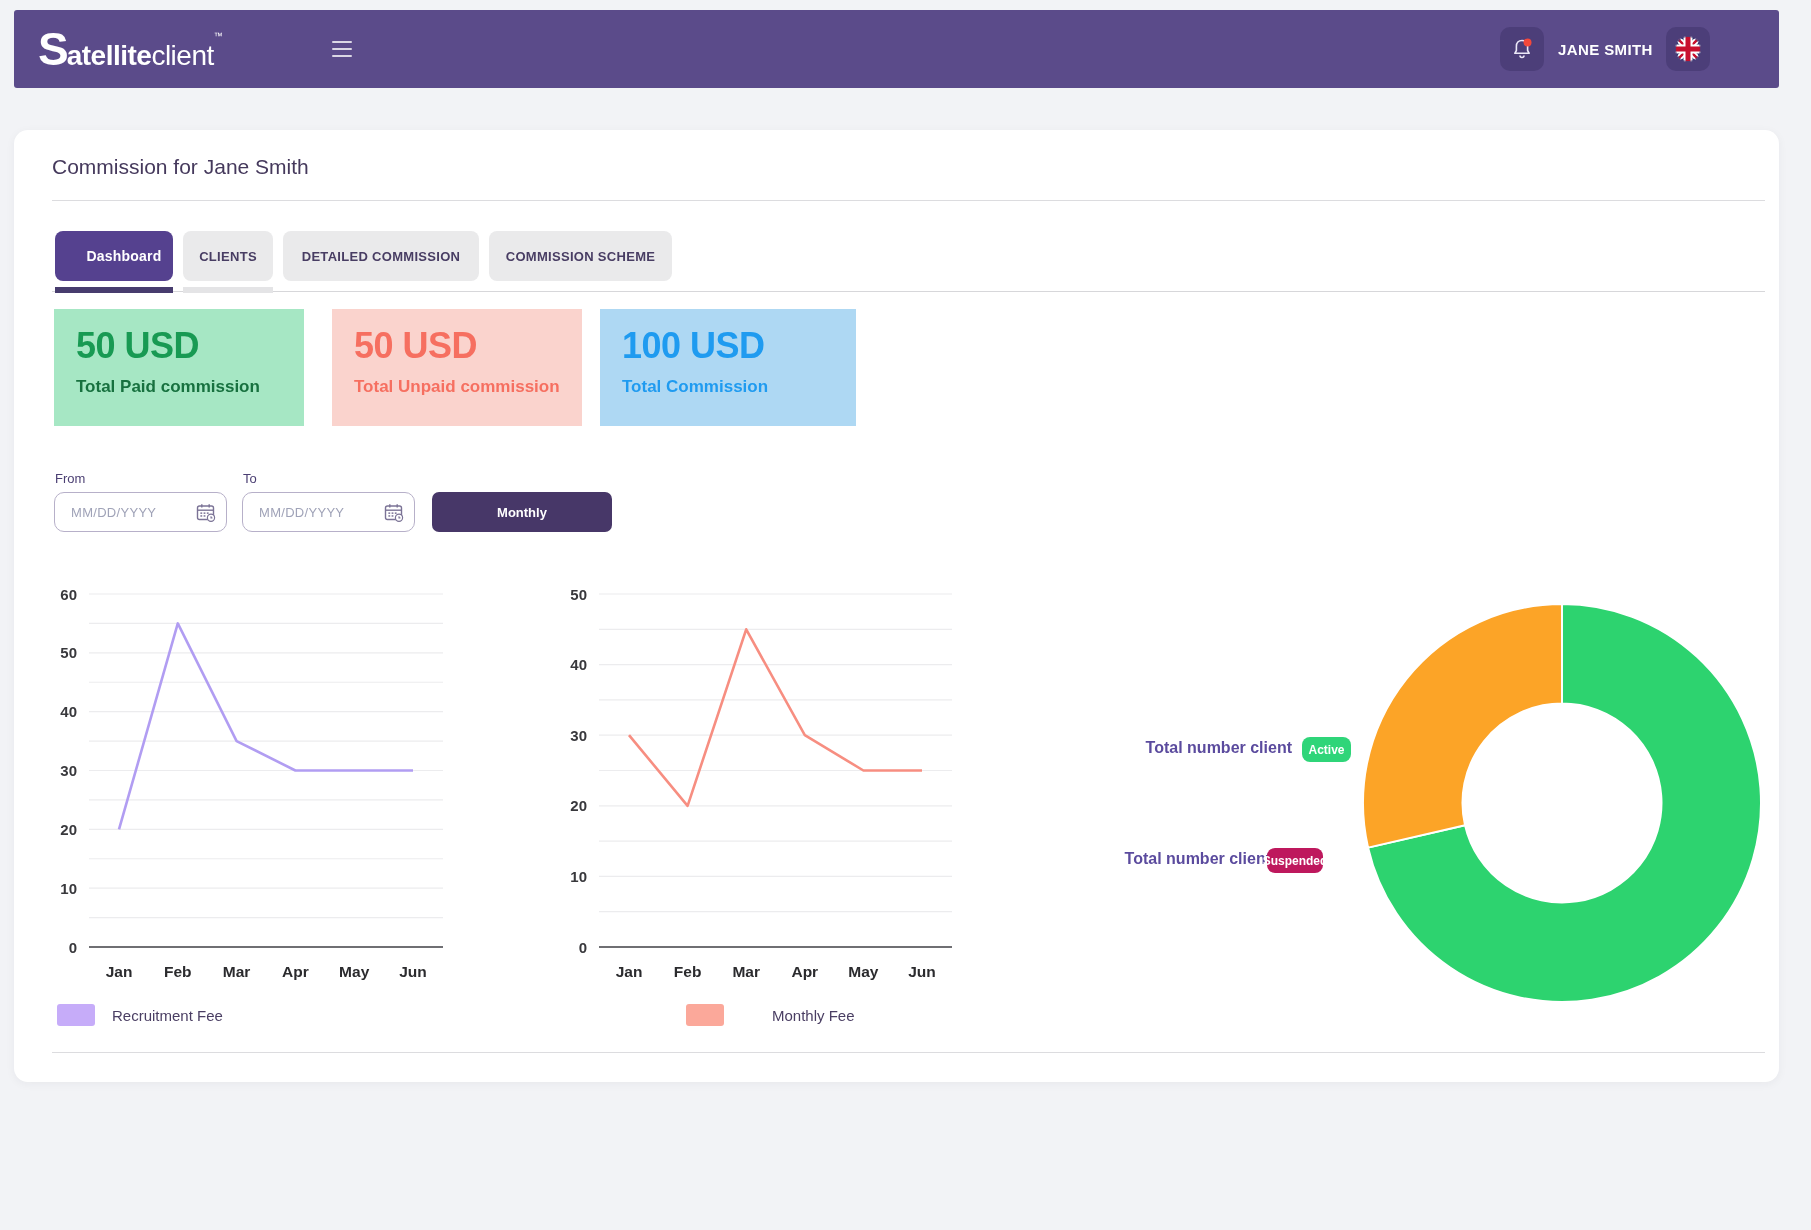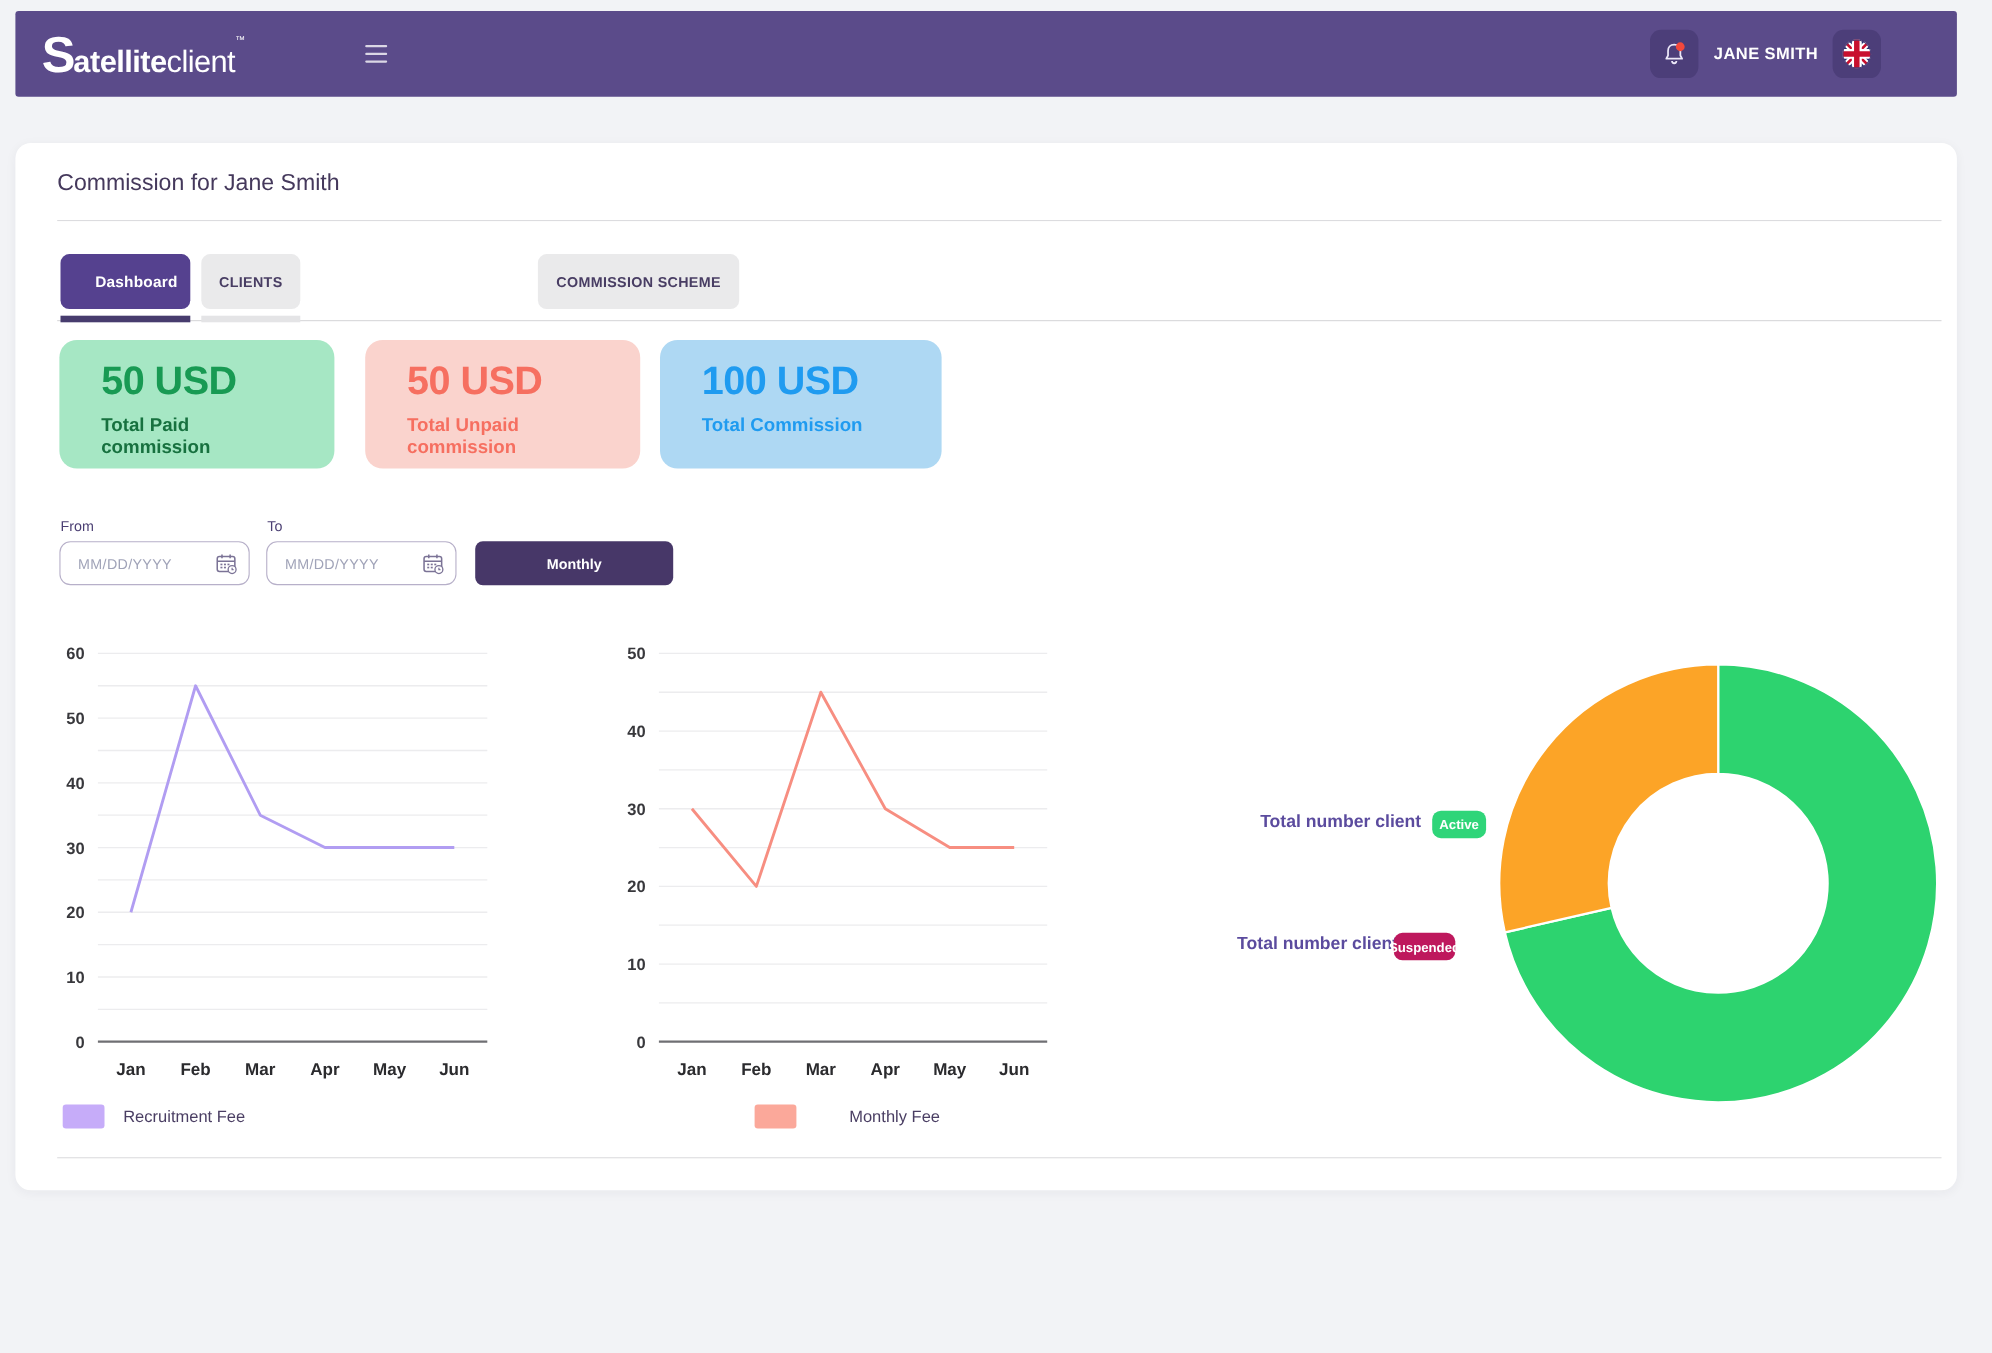--- a/index.html
+++ b/index.html
@@ -51,21 +51,21 @@
   .tab { top:101px; height:50px; border:none; border-radius:8px; cursor:pointer;
     font-family:inherit; font-size:13px; font-weight:700; letter-spacing:.3px;
     color:#483d63; background:#eaeaeb; }
   .tab.active { background:#55418f; color:#fff; font-size:14px; font-weight:600; letter-spacing:.2px;padding-left:20px; }
   .tab-line { top:161px; left:38px; width:1713px; height:1px; background:#d7d7da; }
   .tab-ind  { top:157px; height:6px; }
   .tab-ind.dark { background:#473c6e; }
   .tab-ind.grey { background:#e4e4e6; }
 
   
-  .stat { top:179px; height:117px; border-radius:16px; padding:16px 38px; }
+  .stat { top:179px; height:117px; border-radius:0; padding:16px 22px; }
   .stat-value { font-size:36px; font-weight:800; letter-spacing:-0.5px; }
   .stat-label { font-size:17px; font-weight:700; margin-top:10px; }
 
   
   .filter-label { top:341px; font-size:13px; font-weight:500; color:#4b3f73; }
   .date-field { top:362px; height:40px; width:173px; border:1.5px solid #b7b0c9;
     border-radius:10px; background:#fff; display:flex; align-items:center; }
   .date-field input { border:none; outline:none; width:120px; margin-left:16px;
     font-family:inherit; font-size:13px; color:#555; letter-spacing:.3px; }
   .date-field input::placeholder { color:#a0a3b8; }
@@ -128,20 +128,21 @@
   </button>
 </header>
 
 <main class="abs card">
 
   <h1 class="abs page-title">Commission for Jane Smith</h1>
   <div class="abs divider div1"></div>
 
   <button class="abs tab active" style="left:41px;width:118px;">Dashboard</button>
   <button class="abs tab" style="left:169px;width:90px;">CLIENTS</button>
+  <button class="abs tab" style="left:269px;width:196px;">DETAILED COMMISSION</button>
   <button class="abs tab" style="left:475px;width:183px;">COMMISSION SCHEME</button>
   <div class="abs tab-line"></div>
   <div class="abs tab-ind dark" style="left:41px;width:118px;"></div>
   <div class="abs tab-ind grey" style="left:169px;width:90px;"></div>
 
   <div class="abs stat" style="left: 40px; width: 250px; background: rgb(166, 231, 196);">
     <div class="stat-value" style="color: rgb(24, 154, 83);">50 USD</div>
     <div class="stat-label" style="color: rgb(23, 113, 63);">Total Paid commission</div>
   </div>
   <div class="abs stat" style="left: 318px; width: 250px; background: rgb(250, 211, 205);">

